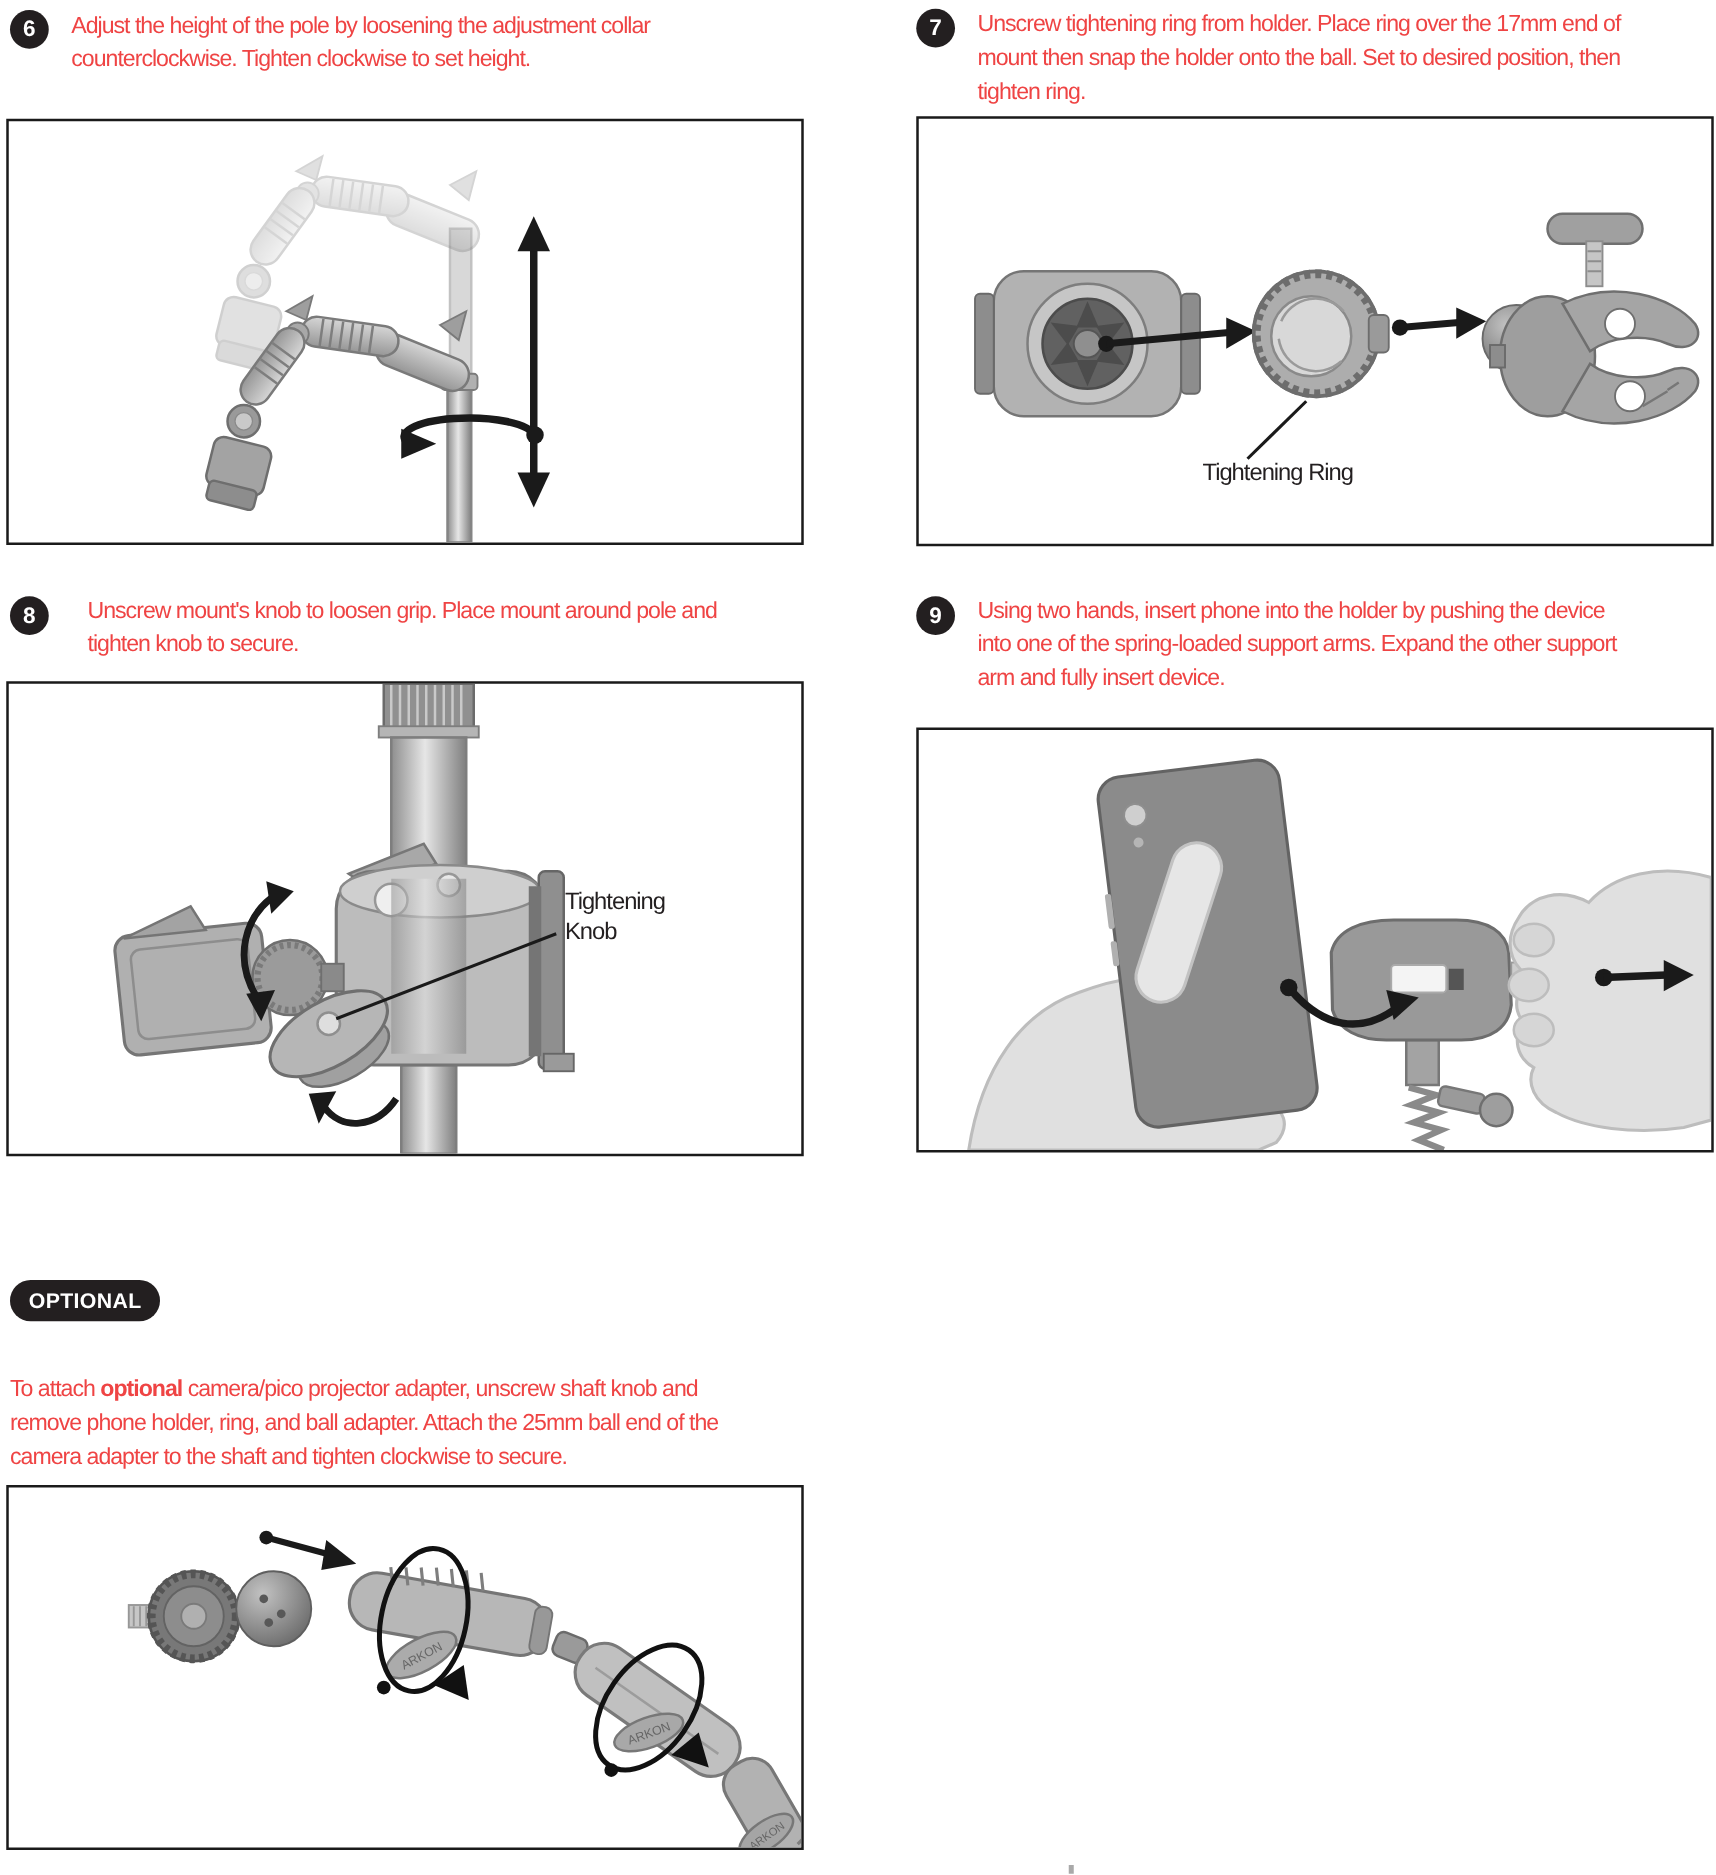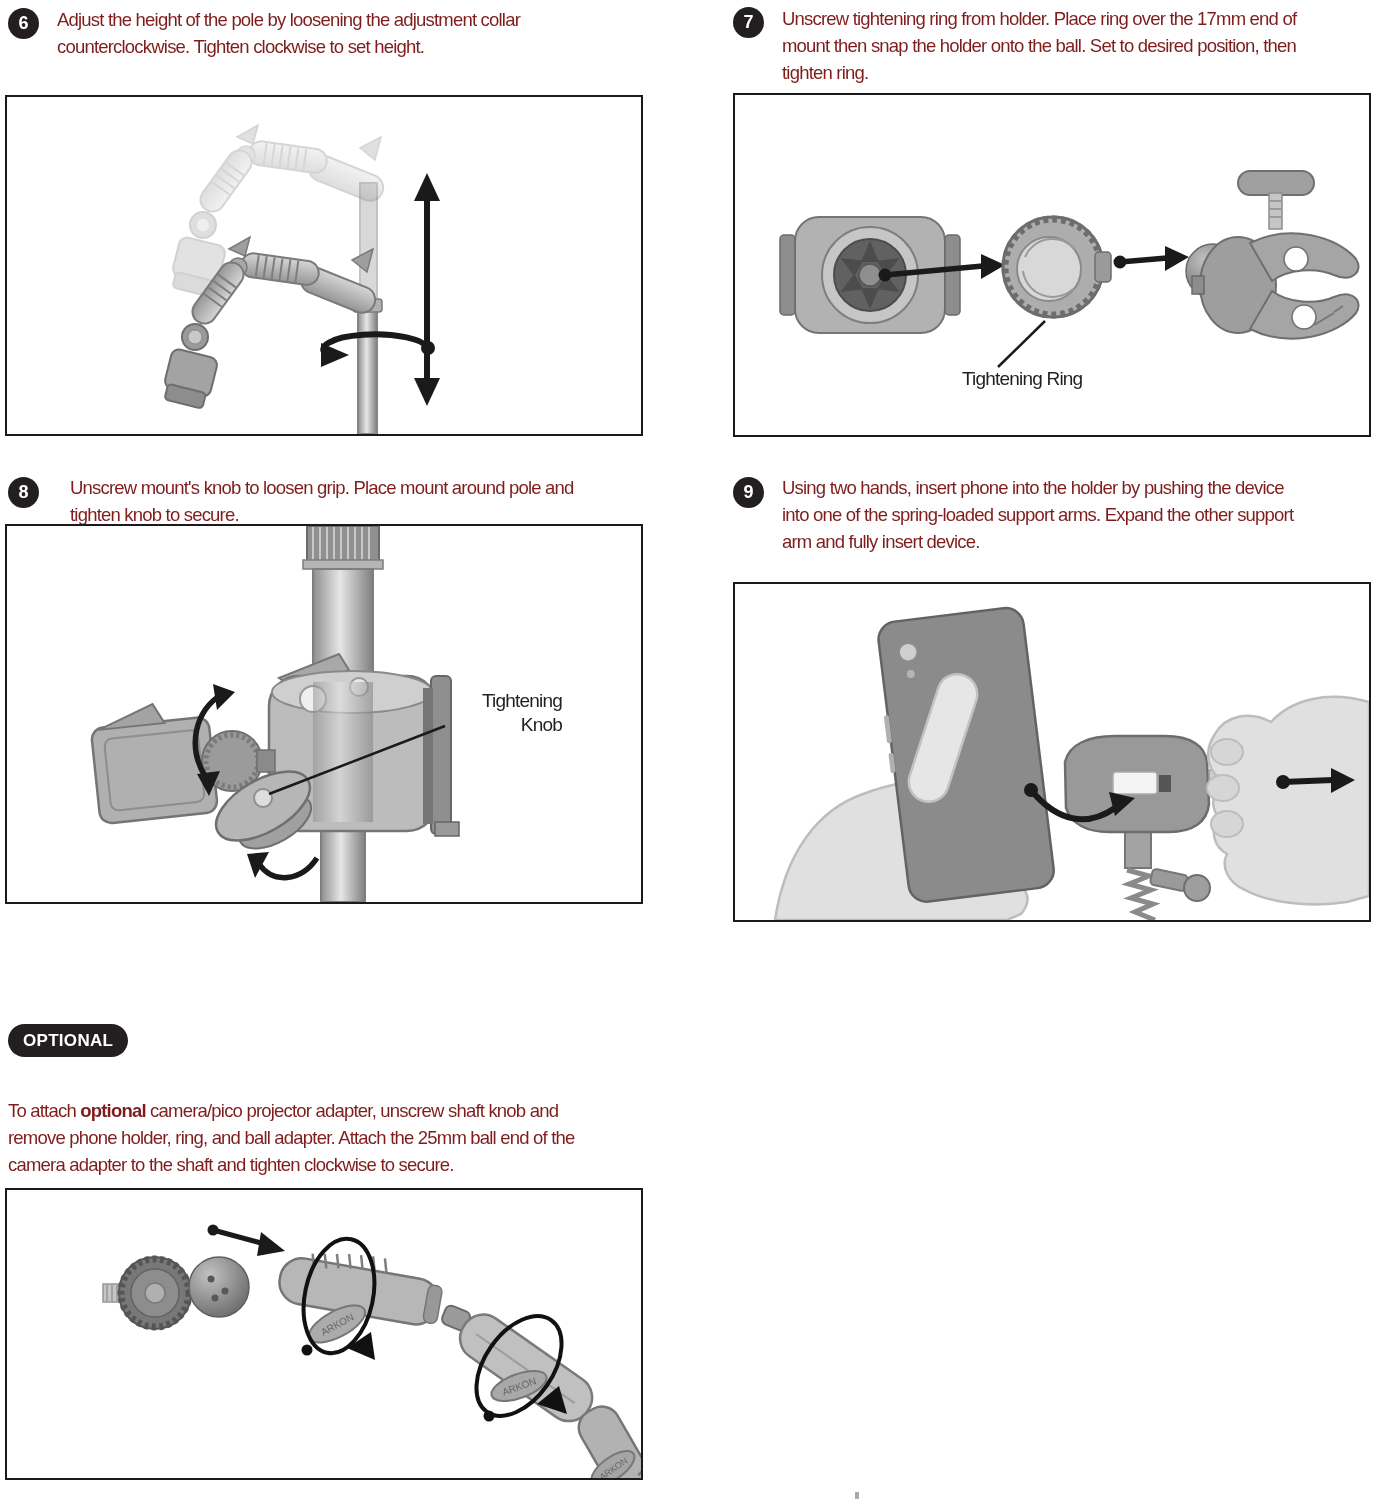--- a/index.html
+++ b/index.html
@@ -5,24 +5,24 @@
   * { margin:0; padding:0; box-sizing:border-box; }
   html,body { background:#ffffff; }
   body { width:1373px; height:1500px; position:relative; font-family:"Liberation Sans", sans-serif; color:#231f20; overflow:hidden; }
   .badge {
     position:absolute; width:31px; height:31px; border-radius:50%;
     background:#231f20; color:#ffffff; font-weight:bold; font-size:18px;
     display:flex; align-items:center; justify-content:center;
   }
   .step-text {
     position:absolute; font-size:18.5px; line-height:27px; letter-spacing:-0.8px;
-    white-space:pre-line; color:#7f1d1d;
+    white-space:pre-line; color:#ef4444;
   }
   .figure {
-    position:absolute; border:2px solid #1a1a1a; background:#ffffff; overflow:hidden;text-align:right;
+    position:absolute; border:2px solid #1a1a1a; background:#ffffff; overflow:hidden;
   }
   .figure svg { display:block; width:100%; height:100%; }
   .callout {
     position:absolute; font-size:19px; line-height:24px; letter-spacing:-0.8px;
     white-space:pre-line; color:#231f20;
   }
   .optional-badge {
     position:absolute; background:#231f20; color:#ffffff; font-weight:bold;
     font-size:17px; line-height:33px; height:33px; padding:0 15px;
     border-radius:17px; letter-spacing:0.3px;
@@ -168,21 +168,21 @@
 
     <line x1="310" y1="226" x2="263" y2="272" stroke="#1a1a1a" stroke-width="2.5"></line>
   </svg>
   <div class="callout" style="left:227px; top:272px;">Tightening Ring</div>
 </div>
 
 <div class="badge" style="left:8px; top:477px;">8</div>
 <div class="step-text" style="left:70px; top:474px; width:600px;">Unscrew mount's knob to loosen grip. Place mount around pole and
 tighten knob to secure.</div>
 
-<div class="figure" style="left:5px; top:524px; width:638px; height:380px;">
+<div class="figure" style="left:5px; top:545px; width:638px; height:380px;">
   <svg viewBox="0 0 634 376">
 
     <g>
       <rect x="300" y="0" width="72" height="36" fill="#909090" stroke="#6b6b6b" stroke-width="2"></rect>
       <path d="M306,1 v34 M313,1 v34 M320,1 v34 M327,1 v34 M334,1 v34 M341,1 v34 M348,1 v34 M355,1 v34 M362,1 v34" stroke="#c9c9c9" stroke-width="2"></path>
       <rect x="296" y="34" width="80" height="9" fill="#b5b5b5" stroke="#7e7e7e" stroke-width="1.5"></rect>
       <rect x="306" y="43" width="60" height="120" fill="url(#poleG)" stroke="#7e7e7e" stroke-width="2"></rect>
       <rect x="314" y="305" width="44" height="71" fill="url(#poleG)" stroke="#7e7e7e" stroke-width="2"></rect>
     </g>
 

